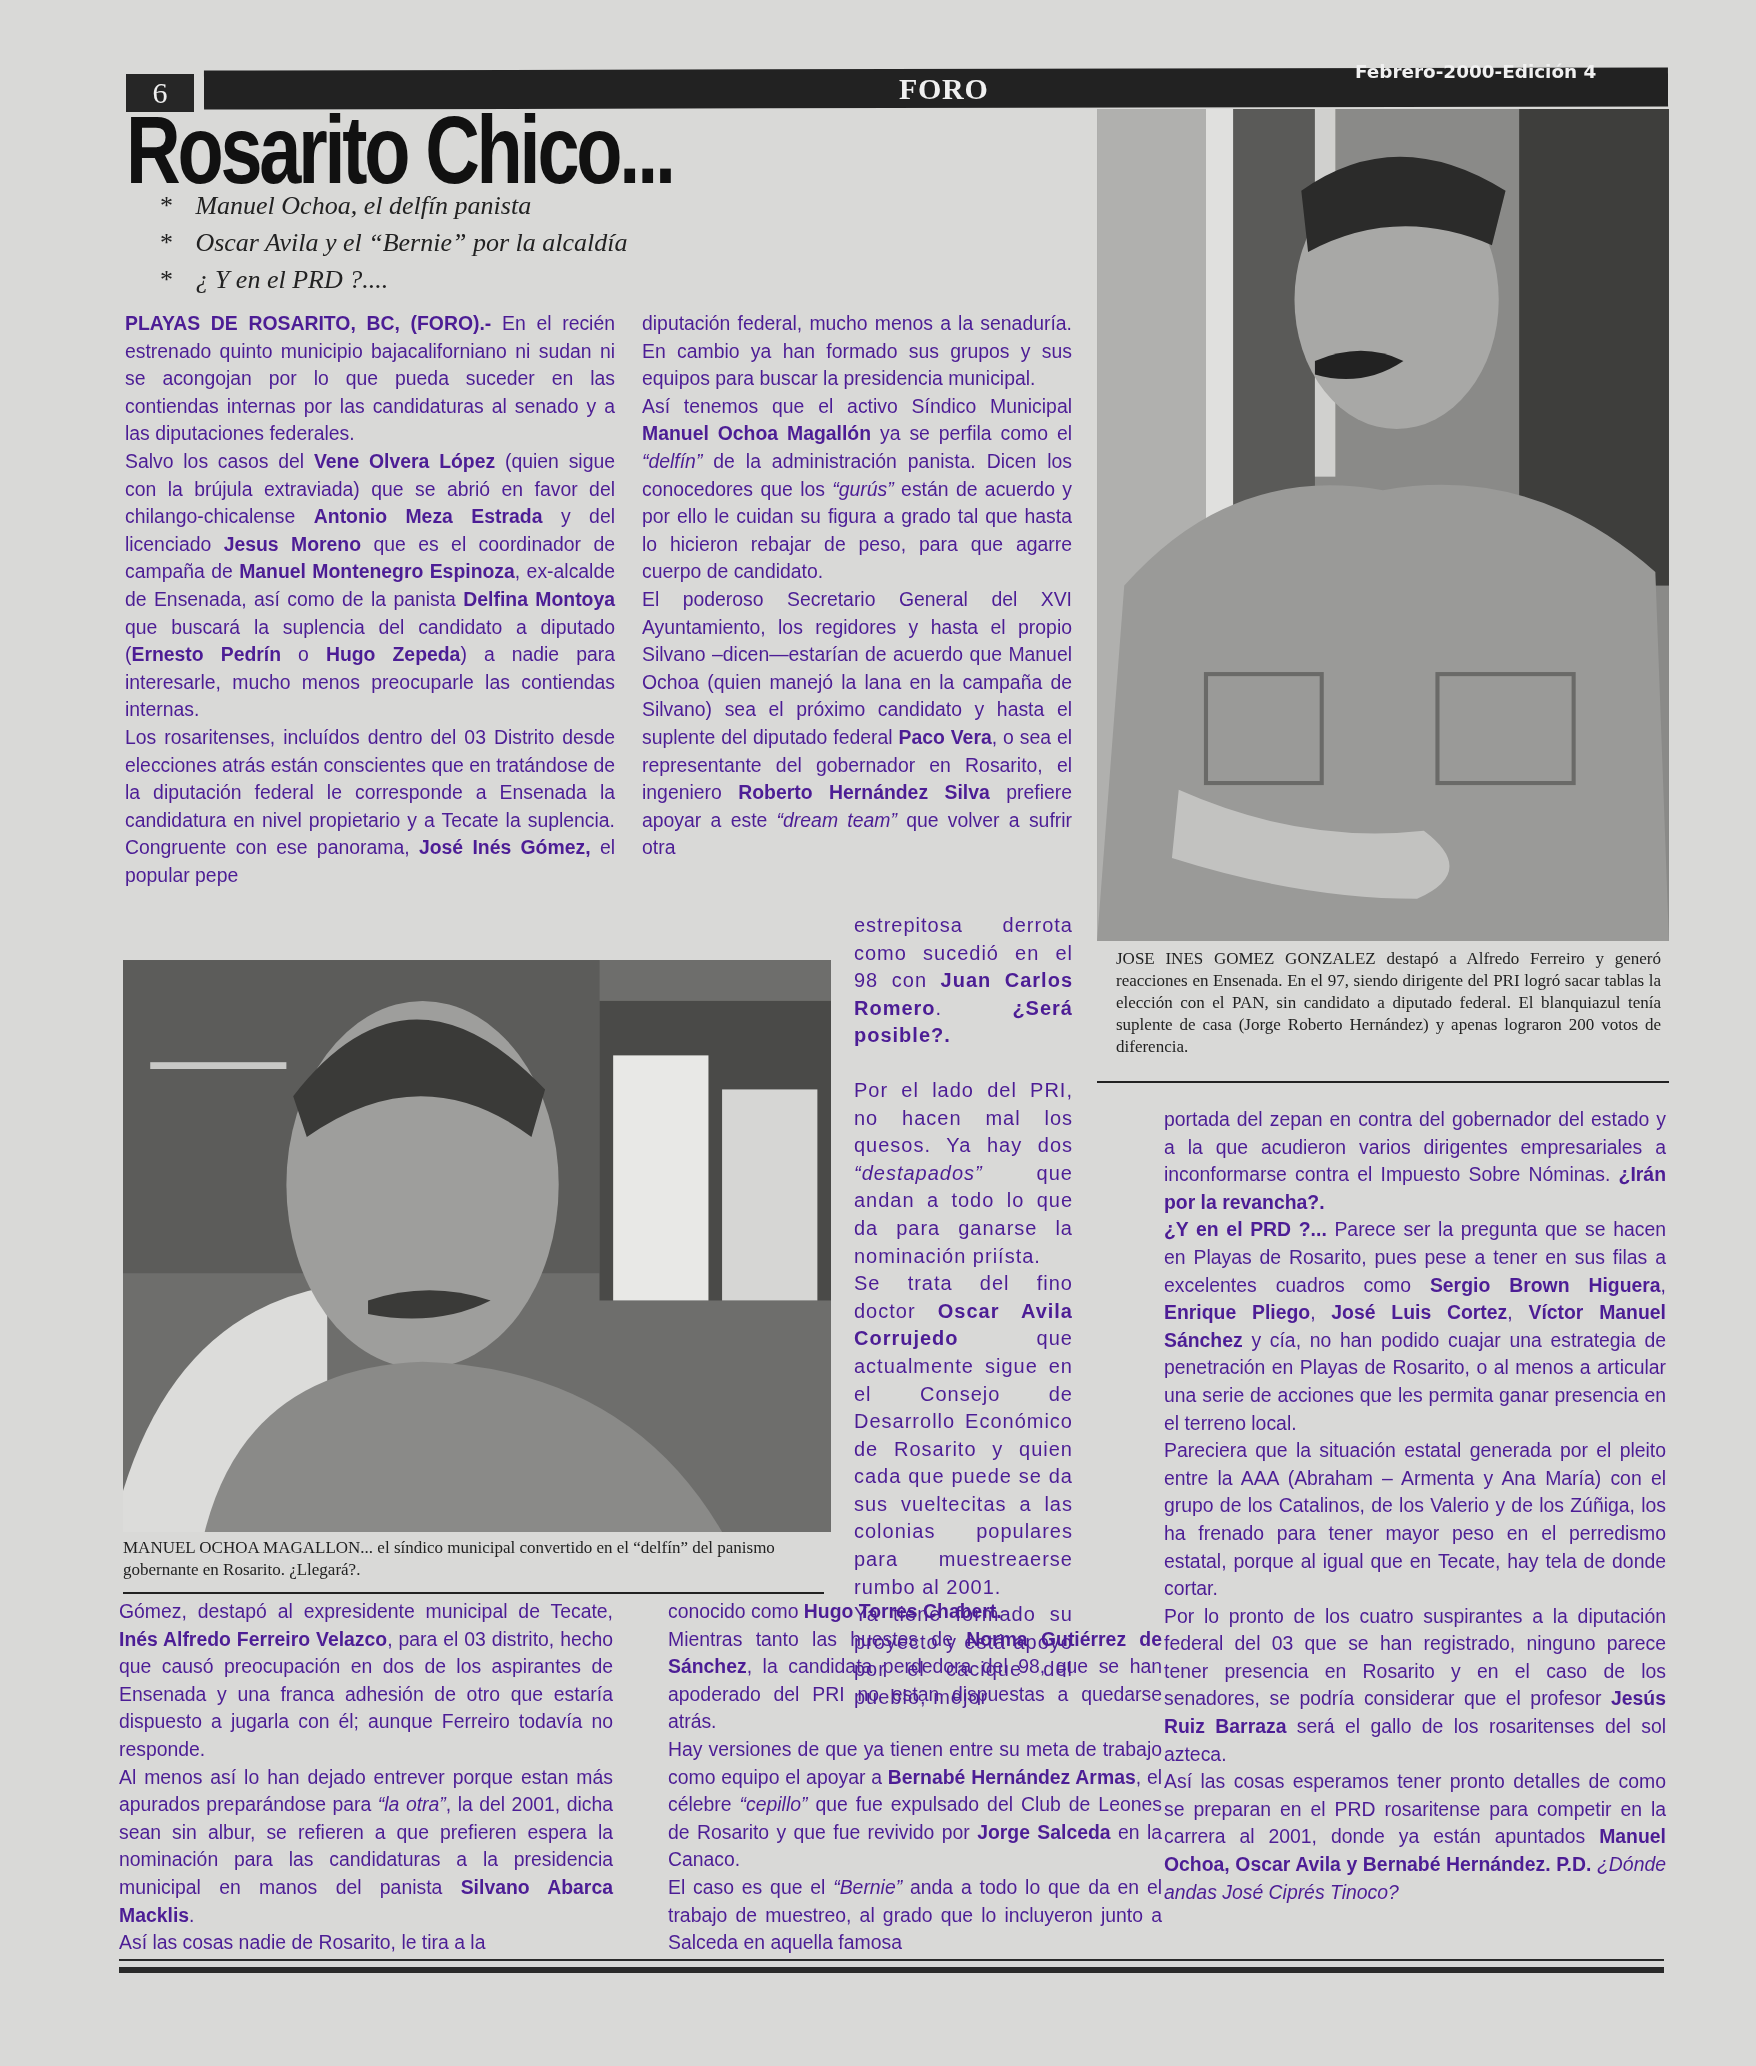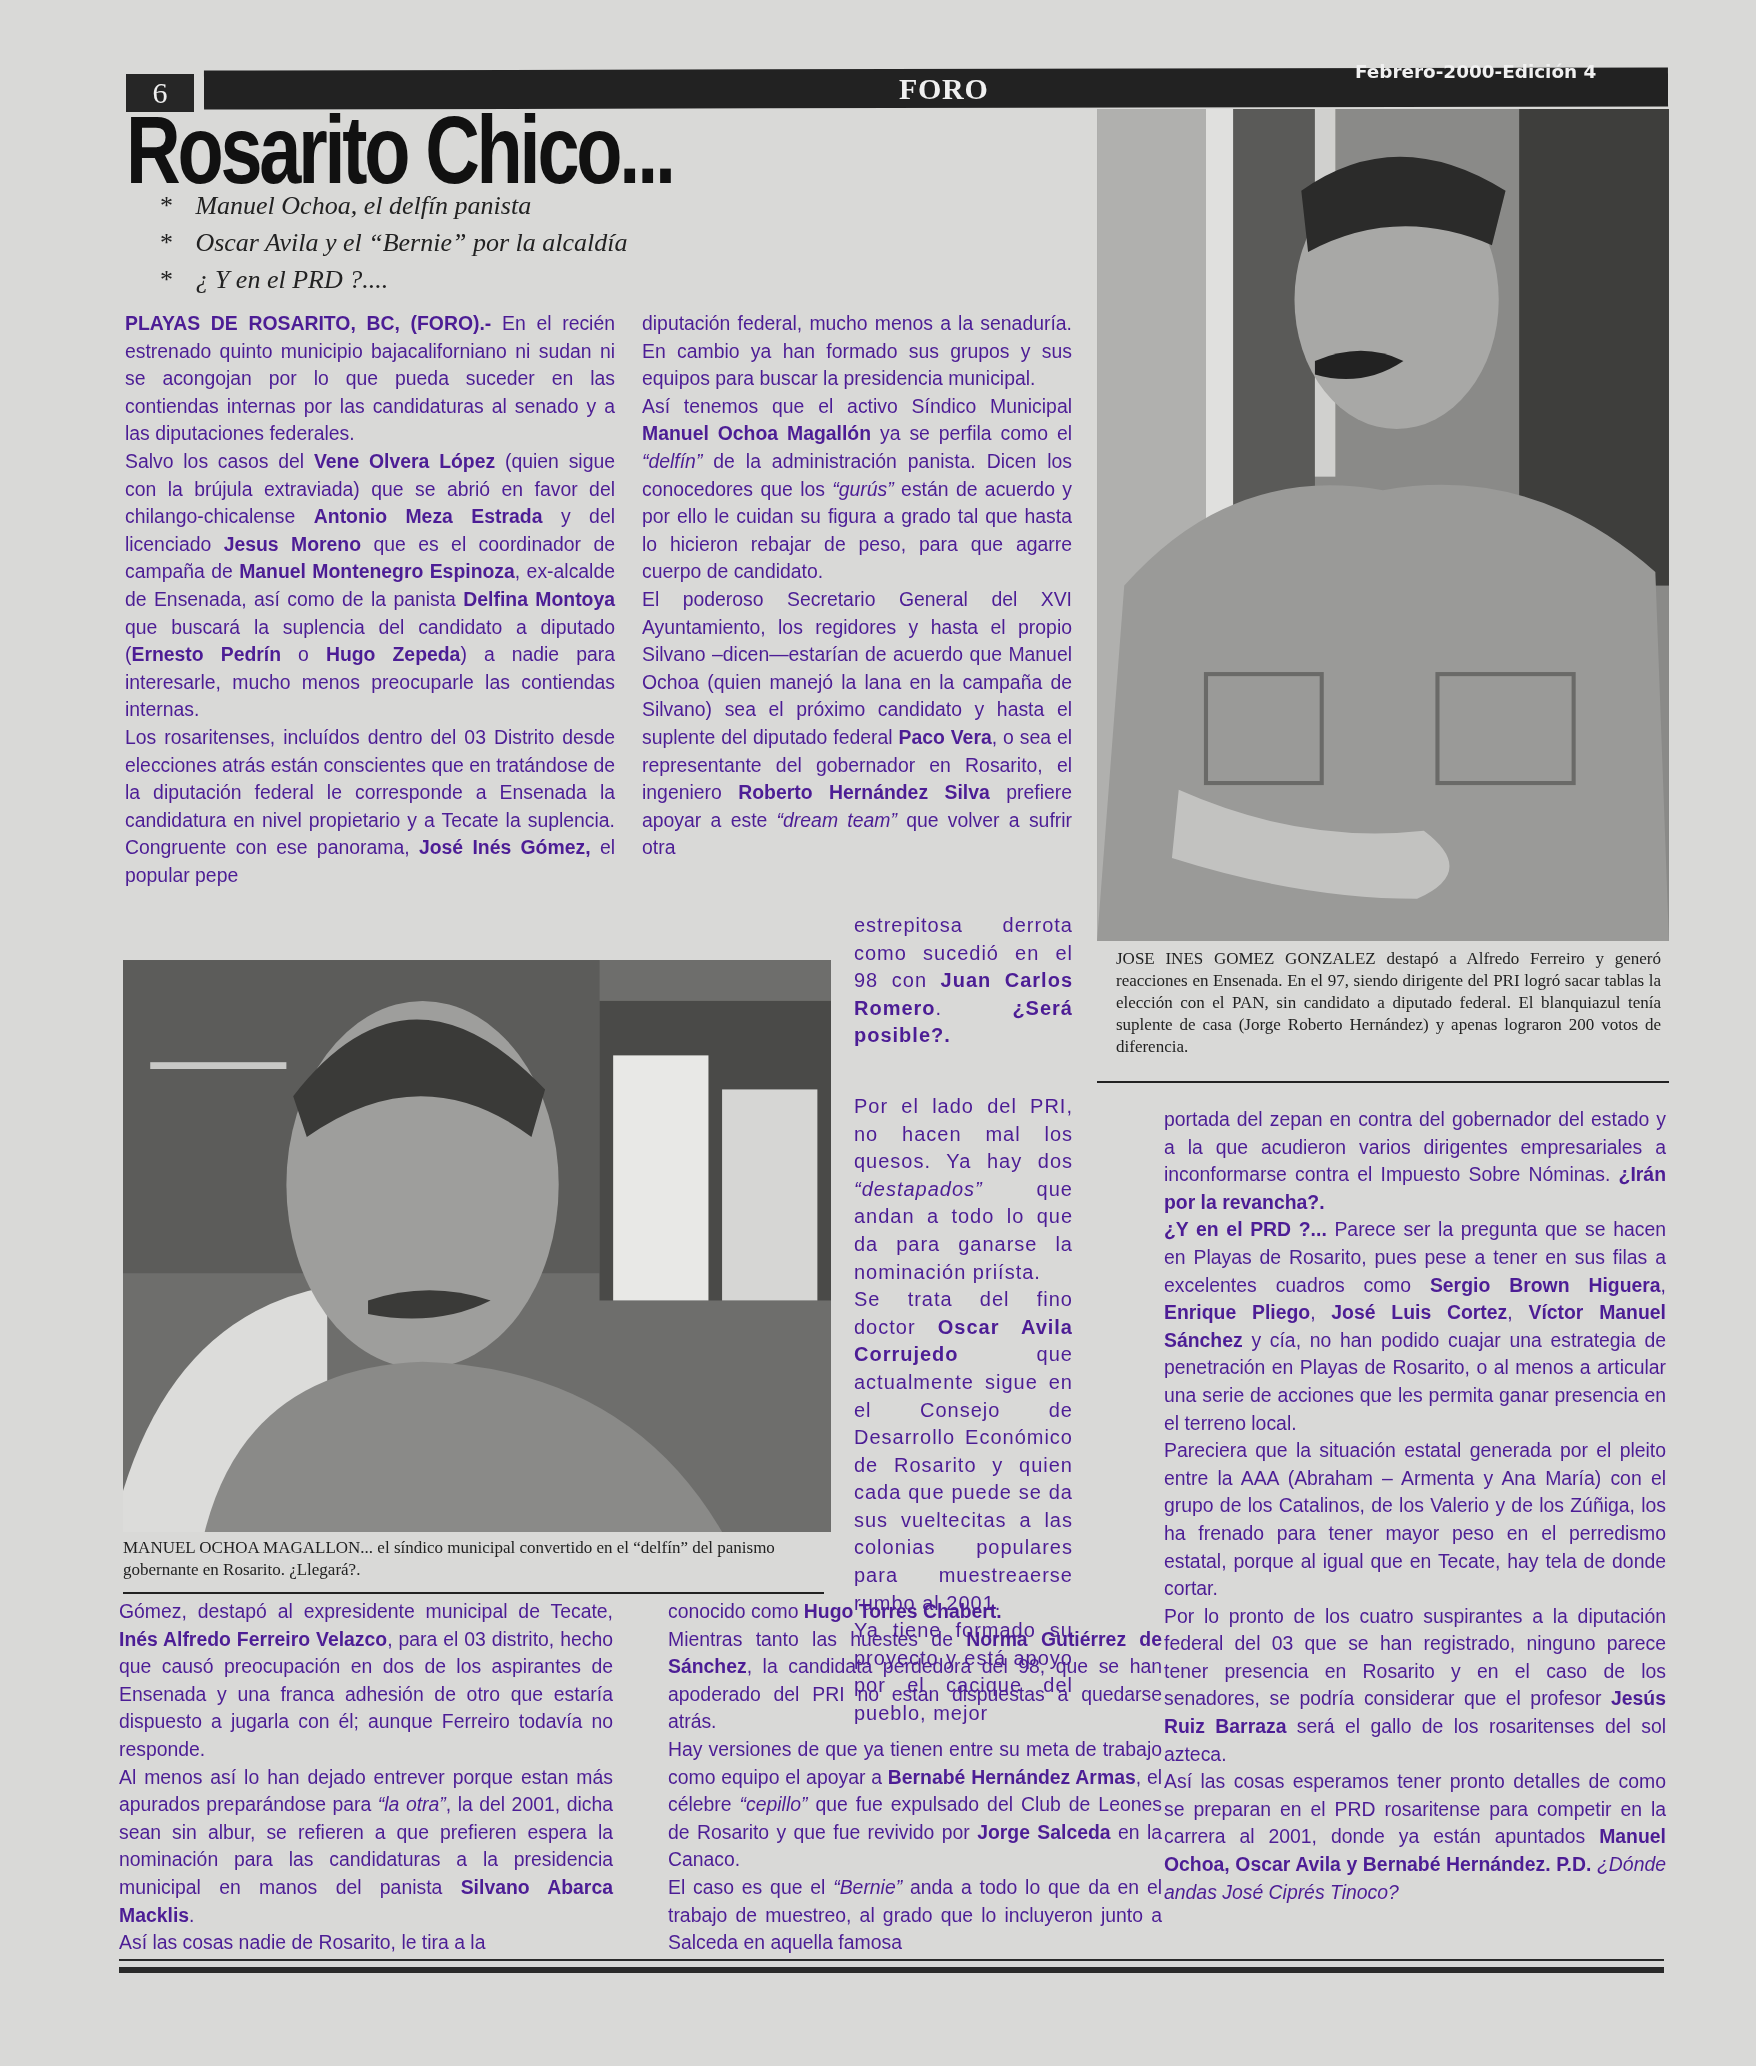--- a/index.html
+++ b/index.html
@@ -87,21 +87,21 @@
     <path d="M40 700 Q200 520 420 560 Q640 520 820 680 L840 1222 L0 1222 Z" fill="#9a9a98"></path>
     <rect x="160" y="830" width="170" height="160" fill="none" stroke="#6a6a68" stroke-width="6"></rect>
     <rect x="500" y="830" width="200" height="160" fill="none" stroke="#6a6a68" stroke-width="6"></rect>
     <path d="M120 1000 Q300 1080 480 1060 Q560 1120 470 1160 Q300 1160 110 1100 Z" fill="#c2c2c0"></path>
   </svg>
 </div>
 <div class="abs caption" style="left:1116px; top:948px; width:545px; text-align:justify;">JOSE INES GOMEZ GONZALEZ destapó a Alfredo Ferreiro y generó reacciones en Ensenada. En el 97, siendo dirigente del PRI logró sacar tablas la elección con el PAN, sin candidato a diputado federal. El blanquiazul tenía suplente de casa (Jorge Roberto Hernández) y apenas lograron 200 votos de diferencia.</div>
 <div class="abs rule" style="left:1097px; top:1081px; width:572px;"></div>
 
 <div class="abs col wide" style="left:854px; top:912px; width:219px;">
-  <p style="margin-bottom:43px;">estrepitosa derrota como sucedió en el 98 con <b>Juan Carlos Romero</b>. <b>¿Será posible?.</b></p>
+  <p style="margin-bottom:27px;">estrepitosa derrota como sucedió en el 98 con <b>Juan Carlos Romero</b>. <b>¿Será posible?.</b></p>
   <p>Por el lado del PRI, no hacen mal los quesos. Ya hay dos <i>“destapados”</i> que andan a todo lo que da para ganarse la nominación priísta.</p>
   <p>Se trata del fino doctor <b>Oscar Avila Corrujedo</b> que actualmente sigue en el Consejo de Desarrollo Económico de Rosarito y quien cada que puede se da sus vueltecitas a las colonias populares para muestreaerse rumbo al 2001.</p>
   <p>Ya tiene formado su proyecto y está apoyo por el cacique del pueblo, mejor</p>
 </div>
 
 <div class="abs photo" style="left:123px; top:960px; width:708px; height:572px;">
   <svg width="708" height="572" viewBox="0 0 1040 840">
     <rect width="1040" height="840" fill="#6e6e6c"></rect>
     <rect x="0" y="0" width="700" height="460" fill="#5c5c5a"></rect>
     <rect x="40" y="150" width="200" height="10" fill="#c8c8c6"></rect>

